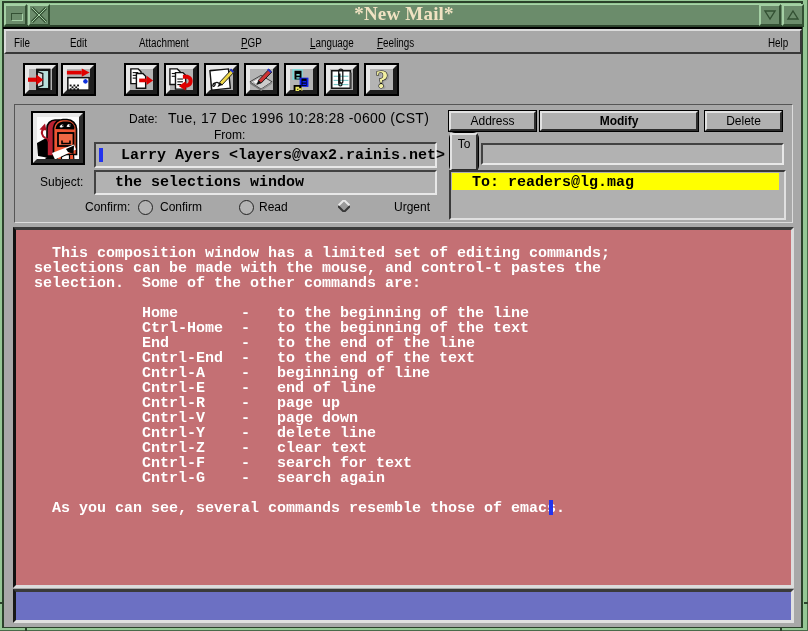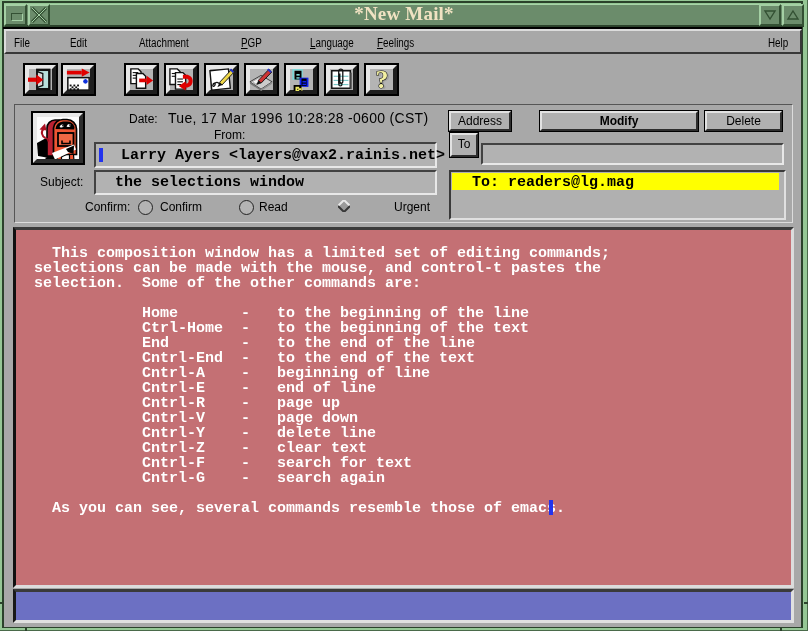--- a/index.html
+++ b/index.html
@@ -250,44 +250,44 @@
 <polygon points="20.5,37.5 24.5,37.5 24.5,44 20,44" fill="#ee5533" stroke="#000" stroke-width="1.2"></polygon>
 <polygon points="32.5,37.5 36.5,37.5 37,44 32.5,44" fill="#ee5533" stroke="#000" stroke-width="1.2"></polygon>
 <polygon points="15,36 37,27.5 39,32.5 18,42.5" fill="#fff"></polygon>
 <polygon points="29,32 37,28.5 36.5,37 31,35" fill="#000"></polygon>
 <path d="M8.5 21 C4.5 19 3.5 14.5 7 11.5" fill="none" stroke="#aa1122" stroke-width="2"></path>
 <polygon points="2.5,12.5 8,6.5 9.5,13.5" fill="#aa1122"></polygon>
 <path d="M8.5 21 q3.5 1 2.5 3.5" fill="none" stroke="#aa1122" stroke-width="1.8"></path>
 </svg>
 </div>
 <div class="lbl" style="left:129px;top:112px;">Date:</div>
-<div class="lblv" style="left:168px;top:110px;">Tue, 17 Mar 1996 10:28:28 -0600 (CST)</div>
+<div class="lblv" style="left:168px;top:110px;">Tue, 17 Dec 1996 10:28:28 -0600 (CST)</div>
 <div class="lbl" style="left:214px;top:128px;">From:</div>
 <div class="inp" style="left:94px;top:142px;width:343px;height:26px;"></div>
 <div class="mono abs" style="left:103px;top:147px;">Larry Ayers &lt;layers@vax2.rainis.net&gt;</div>
 <div class="abs" style="left:99px;top:148px;width:4px;height:14px;background:#2233ee;"></div>
 <div class="lbl" style="left:40px;top:175px;">Subject:</div>
 <div class="inp" style="left:94px;top:170px;width:343px;height:25px;"></div>
 <div class="mono abs" style="left:97px;top:174px;">the selections window</div>
 <div class="lbl" style="left:85px;top:200px;">Confirm:</div>
 <div class="radio" style="left:138px;top:200px;"></div>
 <div class="lbl" style="left:160px;top:200px;">Confirm</div>
 <div class="radio" style="left:239px;top:200px;"></div>
 <div class="lbl" style="left:259px;top:200px;">Read</div>
 <svg class="abs" style="left:338px;top:200px;" width="12" height="12" viewBox="0 0 12 12">
 <path d="M6 0 L12 6 L6 12 L0 6 Z" fill="#9a9a9a"></path>
 <path d="M0 6 L6 0 L12 6" fill="none" stroke="#e8e8e8" stroke-width="2"></path>
 <path d="M12 6 L6 12 L0 6" fill="none" stroke="#383838" stroke-width="2"></path>
 </svg>
 <div class="lbl" style="left:350px;top:200px;margin-left:44px;">Urgent</div>
 
-<div class="btn" style="left:448px;top:110px;width:64px;height:22px;line-height:20px;">Address<div class="bi"></div></div>
+<div class="btn" style="left:448px;top:110px;width:89px;height:22px;line-height:20px;">Address<div class="bi"></div></div>
 <div class="btn" style="left:539px;top:110px;width:160px;height:22px;line-height:20px;font-weight:bold;">Modify<div class="bi"></div></div>
 <div class="btn" style="left:704px;top:110px;width:79px;height:22px;line-height:20px;">Delete<div class="bi"></div></div>
-<div class="btn" style="left:449px;top:132px;width:30px;height:26px;line-height:22px;">To<div class="bi"></div></div>
+<div class="btn" style="left:449px;top:132px;width:30px;height:40px;line-height:22px;border-radius:6px;">To<div class="bi"></div></div>
 <div class="inp" style="left:481px;top:143px;width:303px;height:22px;"></div>
 <div class="abs" style="left:449px;top:170px;width:337px;height:50px;background:#b0b0b0;border-top:2px solid #3a3a3a;border-left:2px solid #3a3a3a;border-bottom:2px solid #e0e0e0;border-right:2px solid #e0e0e0;"></div>
 <div class="abs" style="left:452px;top:173px;width:327px;height:17px;background:#ffff00;"></div>
 <div class="mono abs" style="left:454px;top:174px;">To: readers@lg.mag</div>
 
 <div id="ta"></div>
 <pre id="bodytext">  This composition window has a limited set of editing commands;
 selections can be made with the mouse, and control-t pastes the
 selection.  Some of the other commands are:
 

